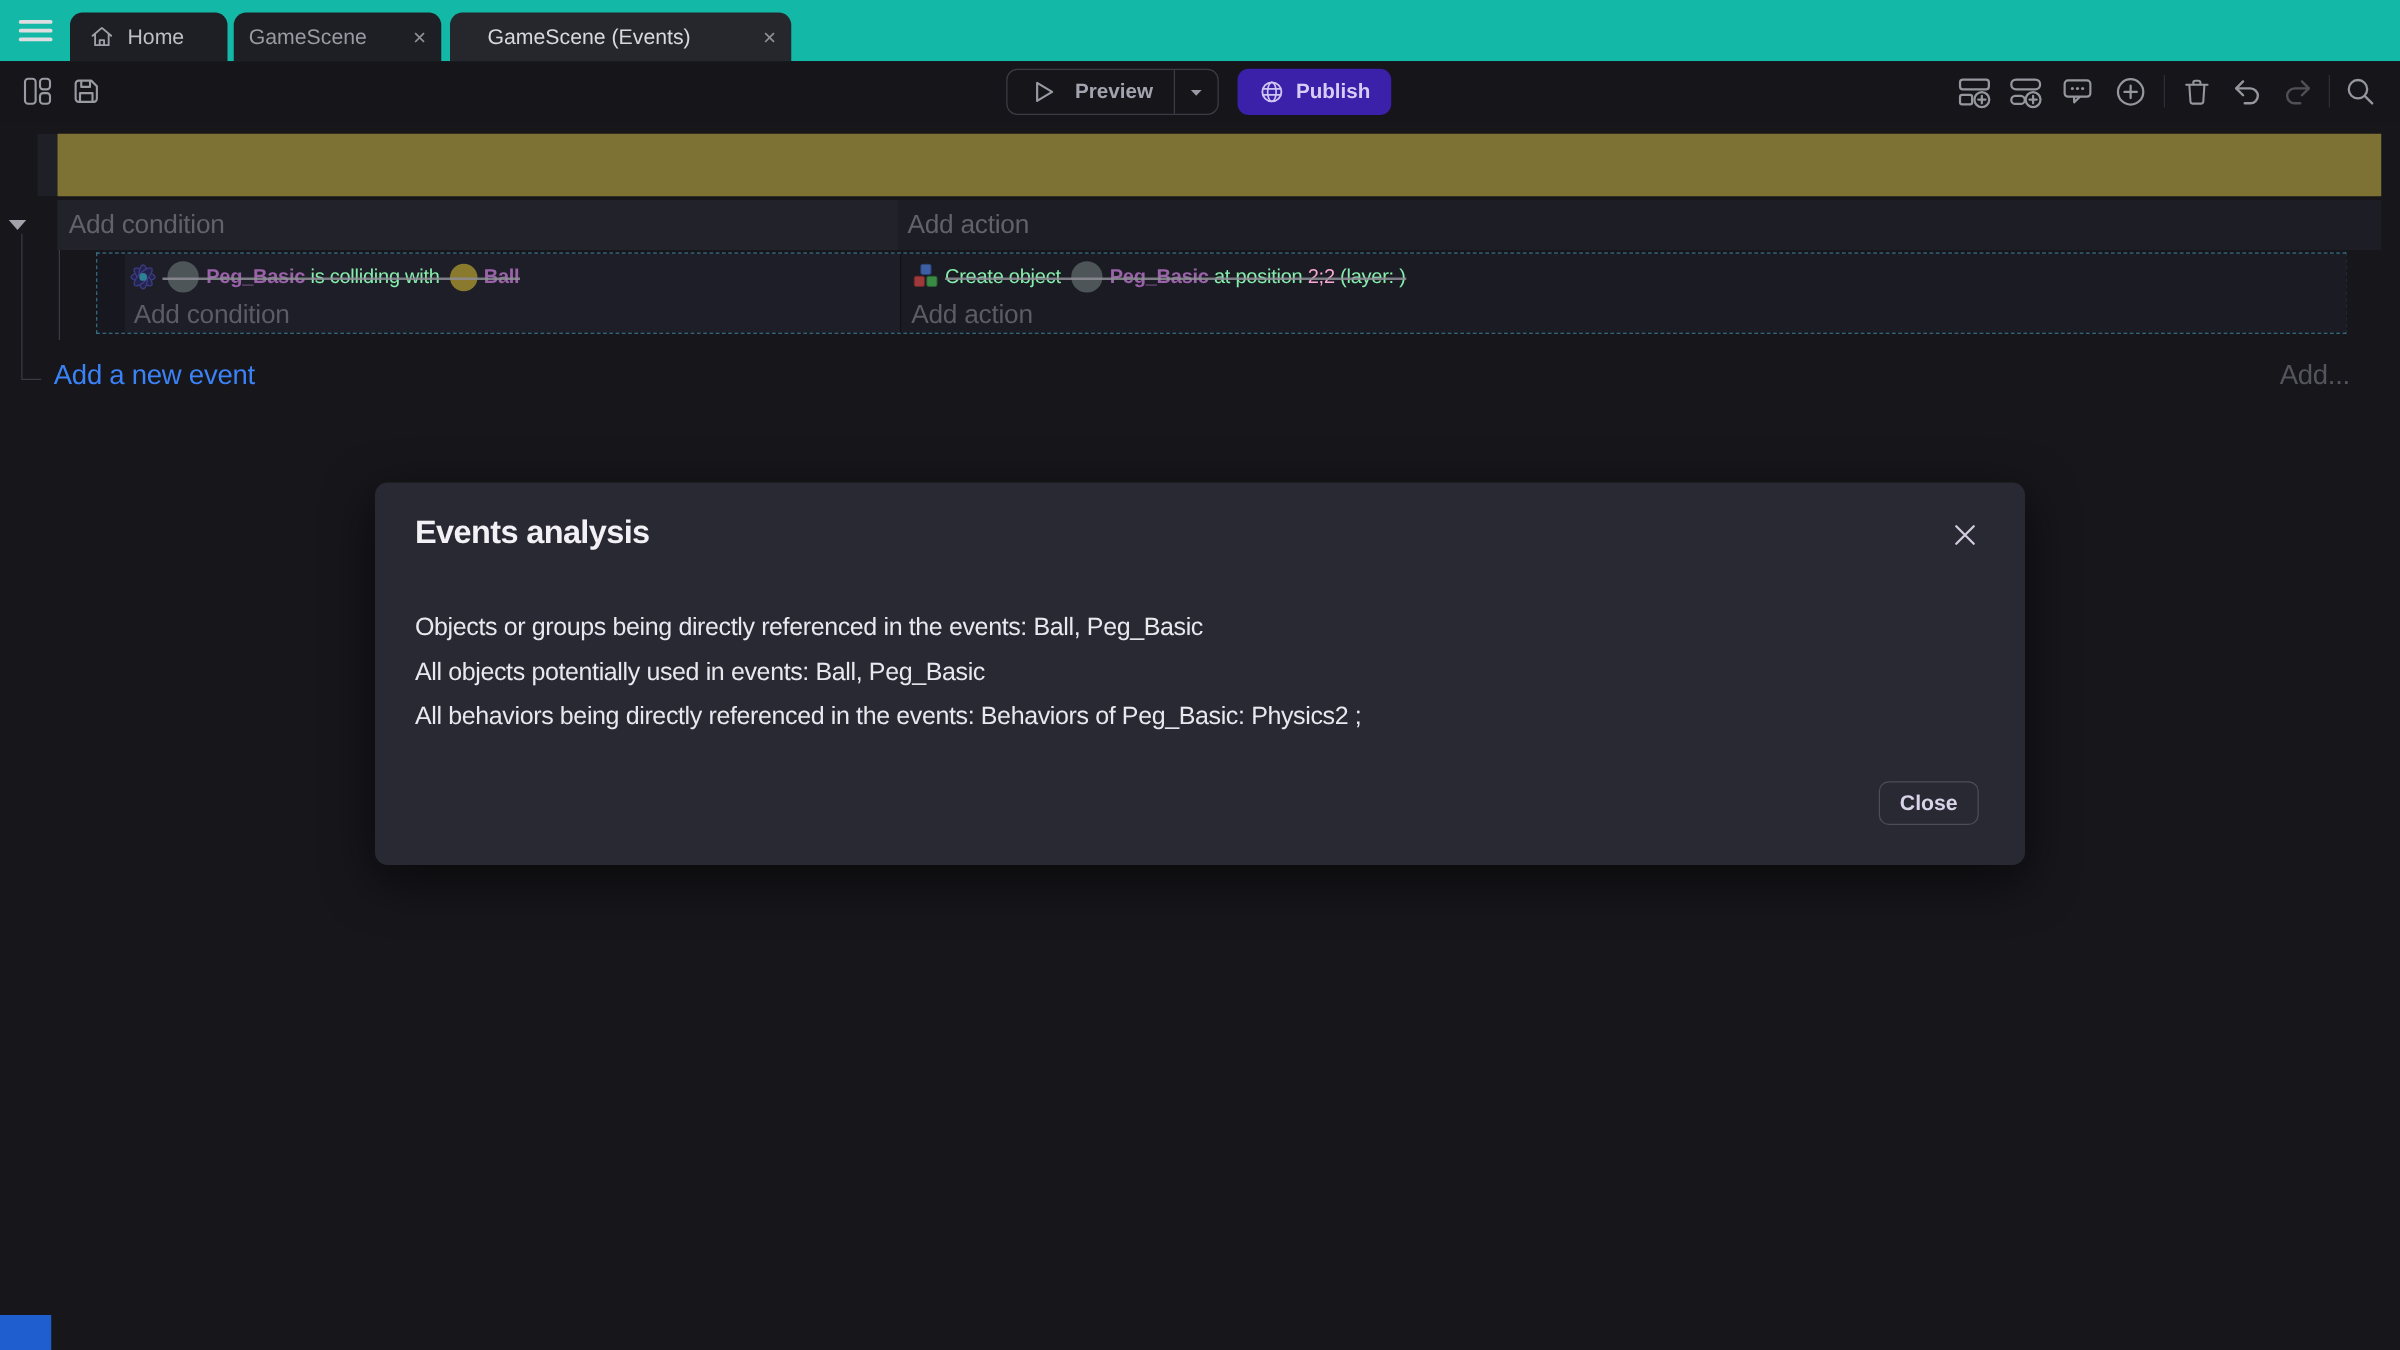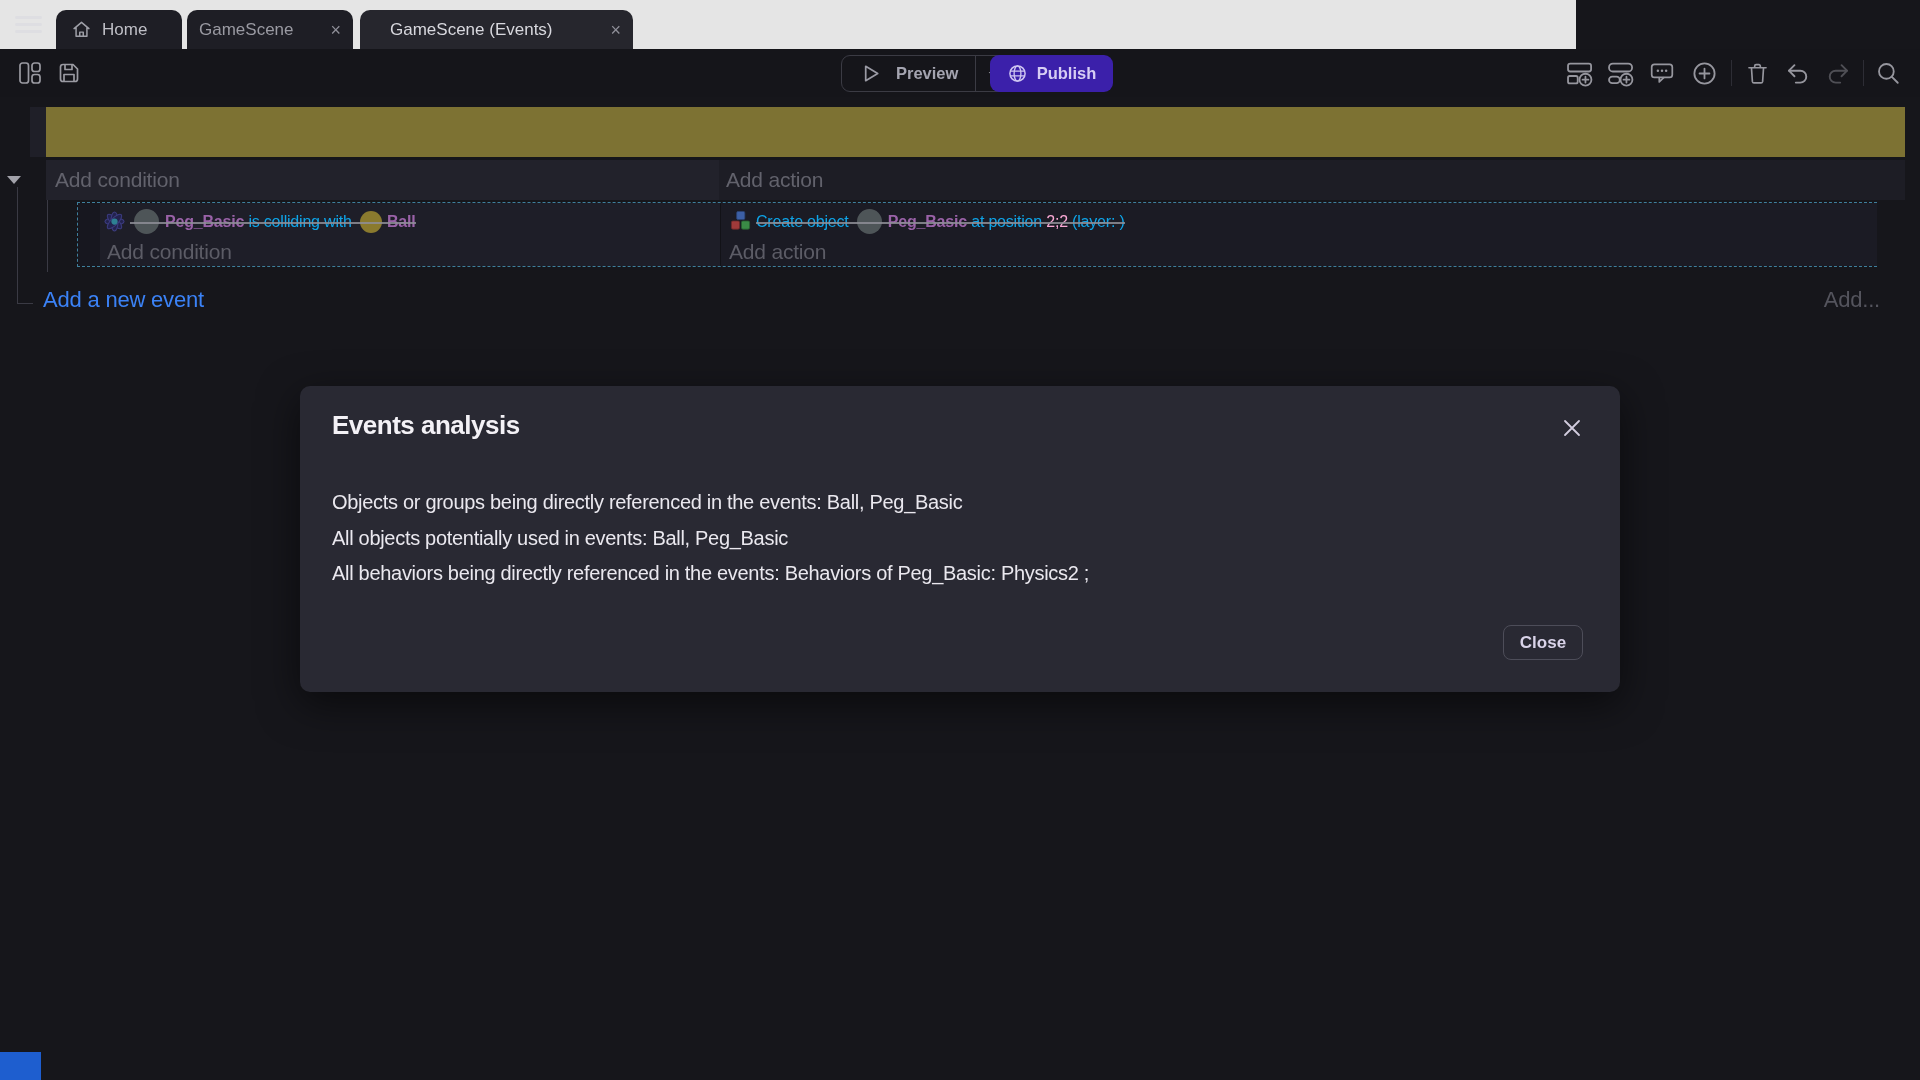--- a/index.html
+++ b/index.html
@@ -1,37 +1,37 @@
 <!DOCTYPE html>
 <html><head>
 <meta charset="utf-8">
 <style>
   * { margin:0; padding:0; box-sizing:border-box; }
   html,body { width:1920px; height:1080px; background:#16161b; overflow:hidden;
     font-family:"Liberation Sans","DejaVu Sans",sans-serif; }
   #app { position:relative; width:1920px; height:1080px; }
 
   
-  .tabbar { position:absolute; top:0; left:0; width:1576px; height:49px; background:#e5e5e5; }
+  .tabbar { position:absolute; top:0; left:0; width:1920px; height:49px; background:#14b8a6; }
   .hamburger { position:absolute; left:15px; top:16px; width:27px; height:18px; cursor:pointer; }
   .hamburger span { display:block; height:2.6px; background:#dedee2; border-radius:2px; margin-bottom:4.6px; }
   .tab { position:absolute; top:10px; height:39px; border-radius:10px 10px 0 0;
     display:flex; align-items:center; font-size:17px; }
   .tab-home { left:56px; width:126px; background:#1e1e25; color:#bfbfc6; padding-left:15px; gap:10px; }
   .tab-scene { left:187px; width:166px; background:#1e1e25; color:#9a9aa2; padding-left:12px; }
   .tab-active { left:360px; width:273px; background:#26262d; color:#d8d8de; padding-left:30px; }
   .tab-close { margin-left:auto; margin-right:12px; color:#8f8f98; font-size:18px; line-height:18px; cursor:pointer; }
 
   
   .toolbar { position:absolute; top:49px; left:0; width:1920px; height:48px; background:#15151a; }
   .icon-btn { position:absolute; top:10px; width:28px; height:28px; display:flex; align-items:center;
     justify-content:center; cursor:pointer; }
   .tb-sep { position:absolute; top:11px; width:1px; height:26px; background:#2d2d35; }
   .preview-btn { position:absolute; left:805px; top:6px; width:170px; height:37px;
-    border:1px solid #3b3b44; border-radius:9px; display:flex; align-items:center; background:#15151a; cursor:pointer;margin-left:36px; }
+    border:1px solid #3b3b44; border-radius:9px; display:flex; align-items:center; background:#15151a; cursor:pointer; }
   .preview-main { display:flex; align-items:center; gap:14px; padding-left:17px; width:133px; }
   .preview-label { color:#a4a4b0; font-size:16.5px; font-weight:bold; }
   .preview-divider { width:1px; height:100%; background:#3b3b44; }
   .preview-arrow { flex:1; display:flex; align-items:center; justify-content:center; }
   .publish-btn { position:absolute; left:990px; top:6px; width:123px; height:37px; border-radius:9px;
     background:#3b20aa; display:flex; align-items:center; justify-content:center; gap:9px; cursor:pointer; }
   .publish-label { color:#d6cdf4; font-size:16.5px; font-weight:bold; }
 
   
   .sheet { position:absolute; top:97px; left:0; width:1920px; height:240px; }
@@ -45,21 +45,21 @@
     border:1px dashed #3e7f9c; }
   .sub-gutter { position:absolute; left:0; top:0; width:22px; height:100%; background:#17171f; }
   .sub-cond { position:absolute; left:22px; top:0; width:620px; height:100%; background:#1e1e28; }
   .sub-act { position:absolute; left:642px; top:0; width:1157px; height:100%; background:#1b1b24;
     border-left:1px solid #121217; }
   .content-line { height:37px; display:flex; align-items:center; font-size:16px; letter-spacing:-0.2px; }
   .add-line { height:26px; font-size:21px; color:#5c5c66; letter-spacing:-0.2px; cursor:pointer; }
   .strike-wrap { position:relative; display:inline-flex; align-items:center; white-space:pre; }
   .strike-wrap::after { content:""; position:absolute; left:0; right:0; top:50%; height:2px;
     background:#8e8e97; opacity:.85; }
-  .ev-text { color:#0ea5e9; }
+  .ev-text { color:#86efac; }
   .ev-obj { color:#9a62a8; font-weight:bold; }
   .ev-num { color:#f9a8d4; }
   .obj-circle { display:inline-block; width:25px; height:25px; border-radius:50%; background:#4e5558; margin:0 6px 0 4px; }
   .ball-circle { display:inline-block; width:22px; height:22px; border-radius:50%; background:#8a7a2e; margin:0 5px 0 4px; }
   .tree-arrow { position:absolute; left:7px; top:79px; width:0; height:0;
     border-left:7px solid transparent; border-right:7px solid transparent; border-top:8px solid #a2a2aa; cursor:pointer; }
   .tree-v1 { position:absolute; left:17px; top:90px; width:1px; height:116px; background:#3a3a44; }
   .tree-h1 { position:absolute; left:17px; top:206px; width:16px; height:1px; background:#3a3a44; }
   .tree-v2 { position:absolute; left:47px; top:95px; width:1px; height:80px; background:#3a3a44; }
   .add-new-event { position:absolute; left:43px; top:190px; font-size:22px; color:#3b82f6; letter-spacing:-0.2px; cursor:pointer; }

